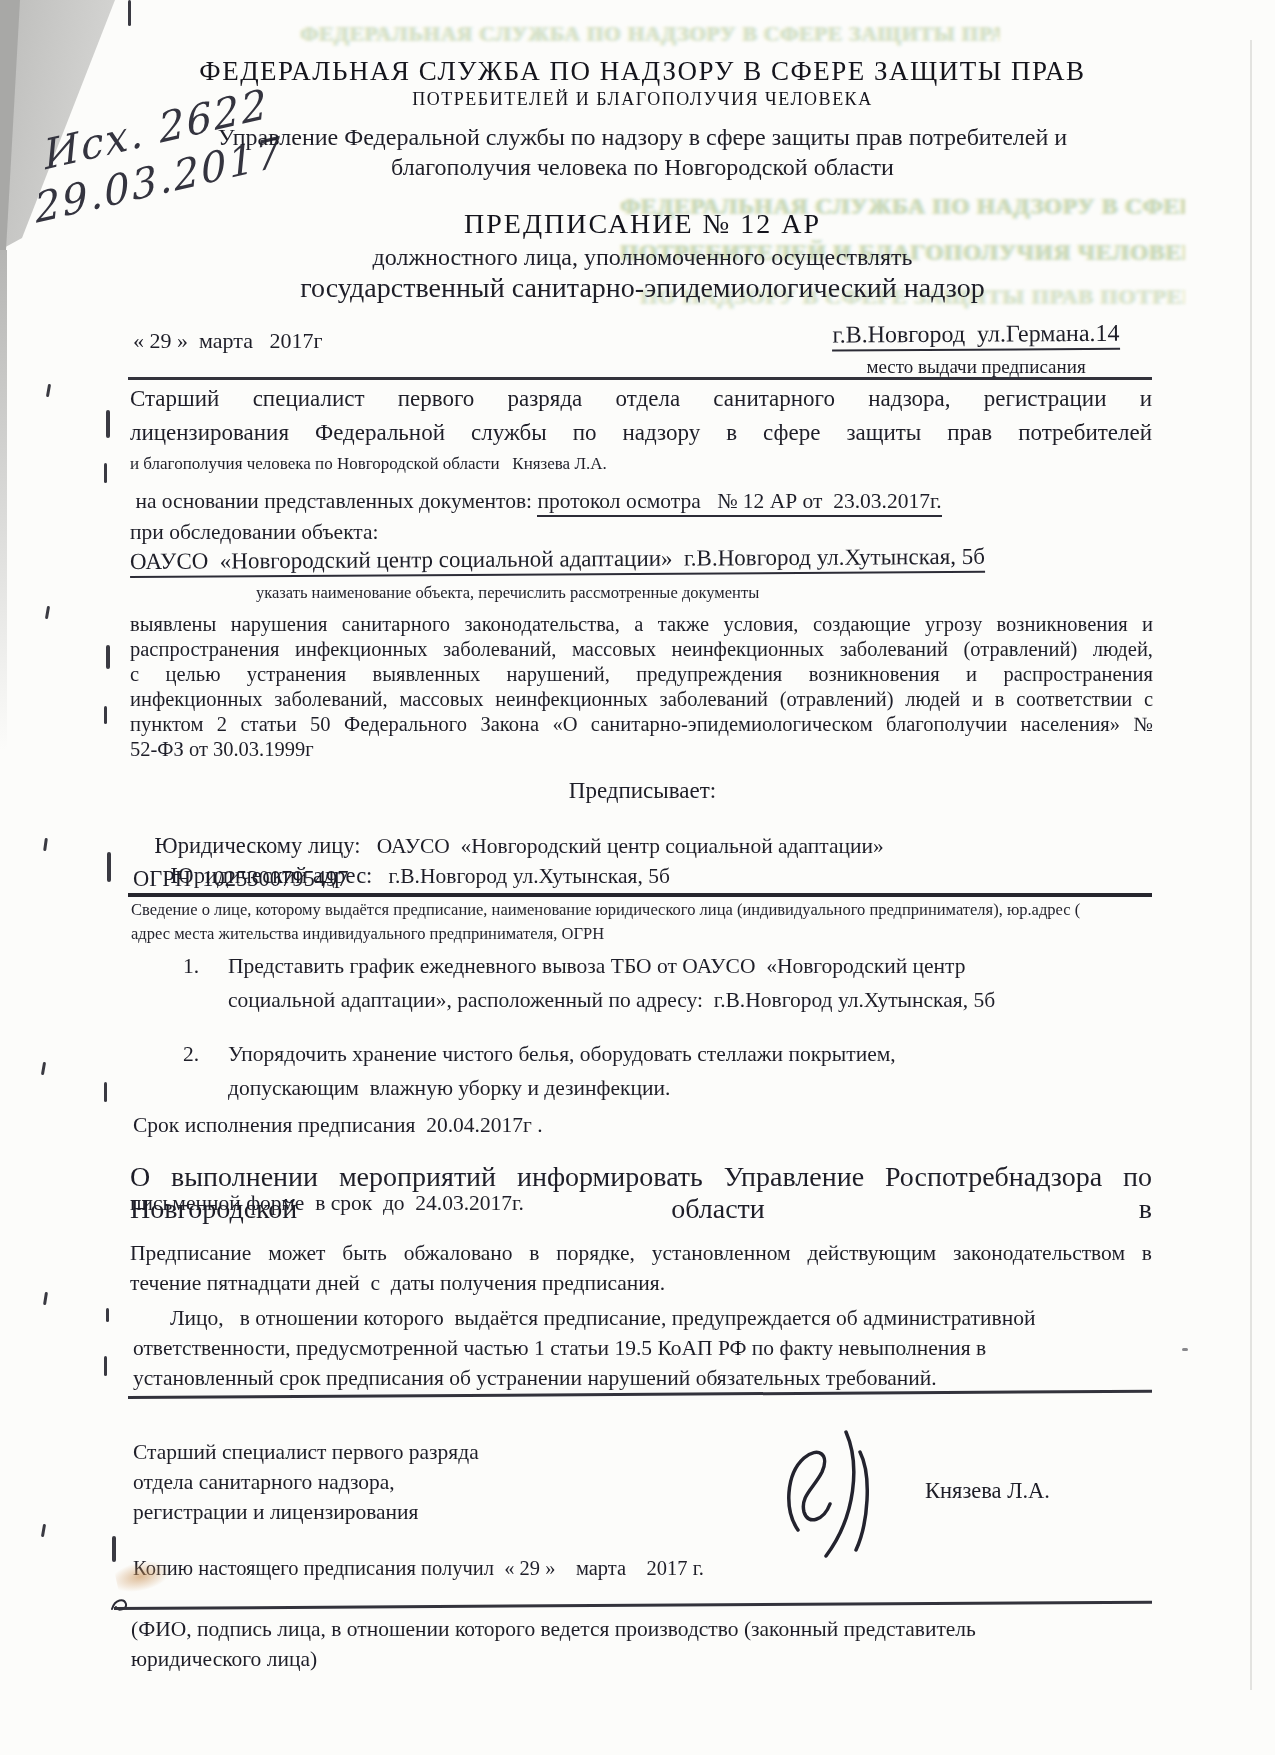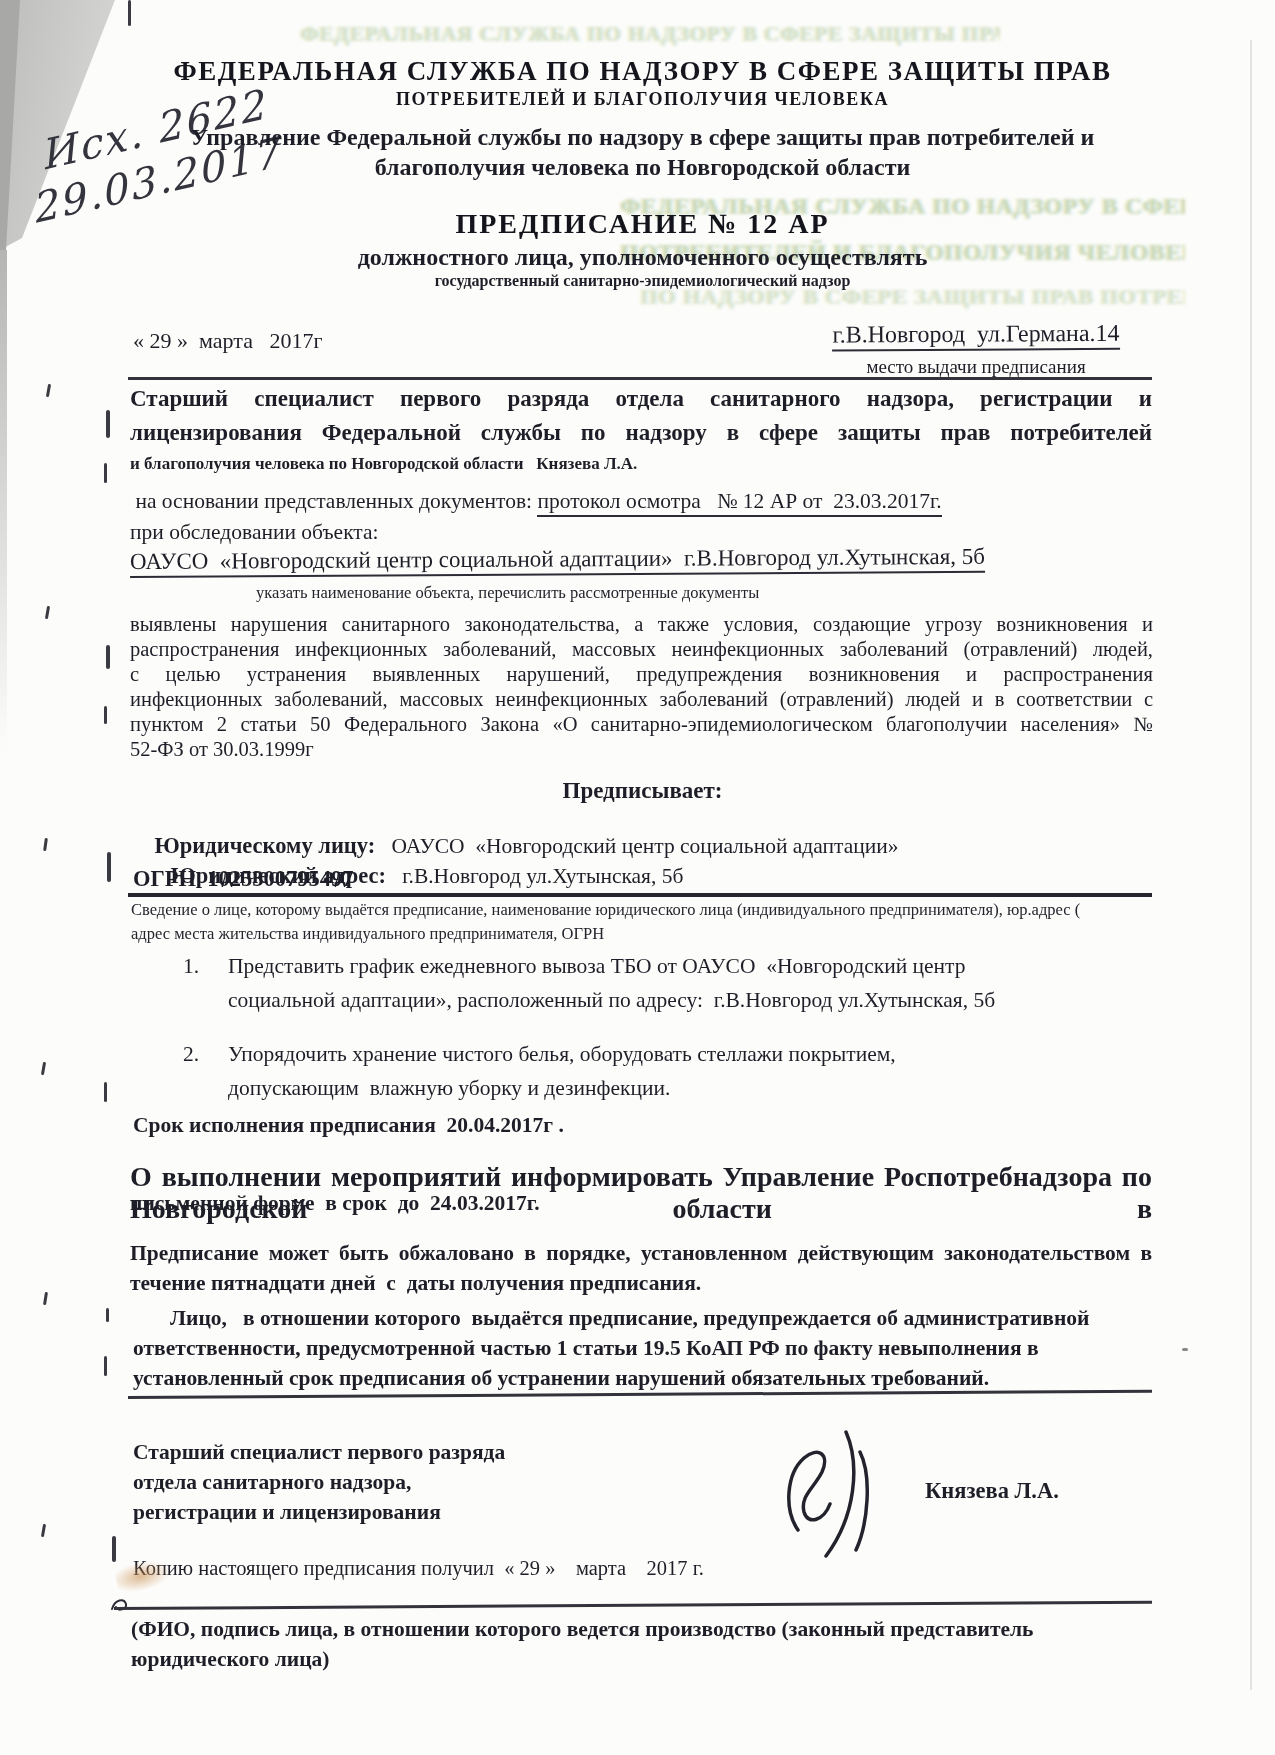--- a/index.html
+++ b/index.html
@@ -3,21 +3,21 @@
 <meta charset="utf-8">
 <style>
   html,body { margin:0; padding:0; background:#d9d9d6; }
   .page {
     position:relative; width:1275px; height:1755px; margin:0 auto;
     background:#fcfcfa; overflow:hidden;
     font-family:"Liberation Serif","DejaVu Serif",serif;
     color:#1e1e28;
   }
   .abs { position:absolute; }
-  .b { font-weight:bold; }
+  .b { font-weight:normal; }
   .c { text-align:center; }
   .pre { white-space:pre; }
   .j { text-align:justify; text-align-last:justify; }
   .u { border-bottom:2.5px solid #2c2c36; padding-bottom:2px; }
   .rule { position:absolute; background:#33333c; }
   .tilt { transform:rotate(-0.35deg); transform-origin:left center; }
   .ghost {
     position:absolute; font-weight:bold; white-space:nowrap; overflow:hidden;
     color:#7f9a40; opacity:.36; filter:blur(1.4px); letter-spacing:1px;
     text-shadow:2px 0 rgba(0,150,185,.55), -2px 0 rgba(205,190,0,.5);
@@ -55,21 +55,21 @@
     <div style="margin-left:-14px;">29.03.2017</div>
   </div>
 
   <div class="abs b c" style="left:130px;top:56px;width:1025px;font-size:27px;letter-spacing:1.5px;color:#15151d;">ФЕДЕРАЛЬНАЯ СЛУЖБА ПО НАДЗОРУ В СФЕРЕ ЗАЩИТЫ ПРАВ</div>
   <div class="abs b c" style="left:130px;top:89px;width:1025px;font-size:18px;letter-spacing:1.5px;color:#15151d;">ПОТРЕБИТЕЛЕЙ И БЛАГОПОЛУЧИЯ ЧЕЛОВЕКА</div>
   <div class="abs b c" style="left:130px;top:124px;width:1025px;font-size:24px;">Управление Федеральной службы по надзору в сфере защиты прав потребителей и</div>
   <div class="abs b c" style="left:130px;top:154px;width:1025px;font-size:24px;">благополучия человека по Новгородской области</div>
 
   <div class="abs b c" style="left:130px;top:208px;width:1025px;font-size:28px;letter-spacing:2px;color:#14141c;">ПРЕДПИСАНИЕ № 12 АР</div>
   <div class="abs b c" style="left:130px;top:244px;width:1025px;font-size:24px;">должностного лица, уполномоченного осуществлять</div>
-  <div class="abs b c" style="left:130px;top:272px;width:1025px;font-size:16px;">государственный санитарно-эпидемиологический надзор</div>
+  <div class="abs b c" style="left:130px;top:272px;width:1025px;font-size:28px;">государственный санитарно-эпидемиологический надзор</div>
 
   <div class="abs pre" style="left:133px;top:328px;font-size:22px;">« 29 »  марта   2017г</div>
   <div class="abs c tilt" style="left:758px;top:322px;width:436px;font-size:24px;">
     <span class="u pre">г.В.Новгород  ул.Германа.14</span>
   </div>
   <div class="abs c" style="left:758px;top:356px;width:436px;font-size:19px;">место выдачи предписания</div>
   <div class="rule" style="left:128px;top:377px;width:1024px;height:2.5px;"></div>
 
   <div class="abs b j" style="left:130px;top:386px;width:1022px;font-size:23px;">Старший специалист первого разряда отдела санитарного надзора, регистрации и</div>
   <div class="abs b j" style="left:130px;top:420px;width:1022px;font-size:23px;">лицензирования  Федеральной службы по надзору в сфере защиты прав потребителей</div>

